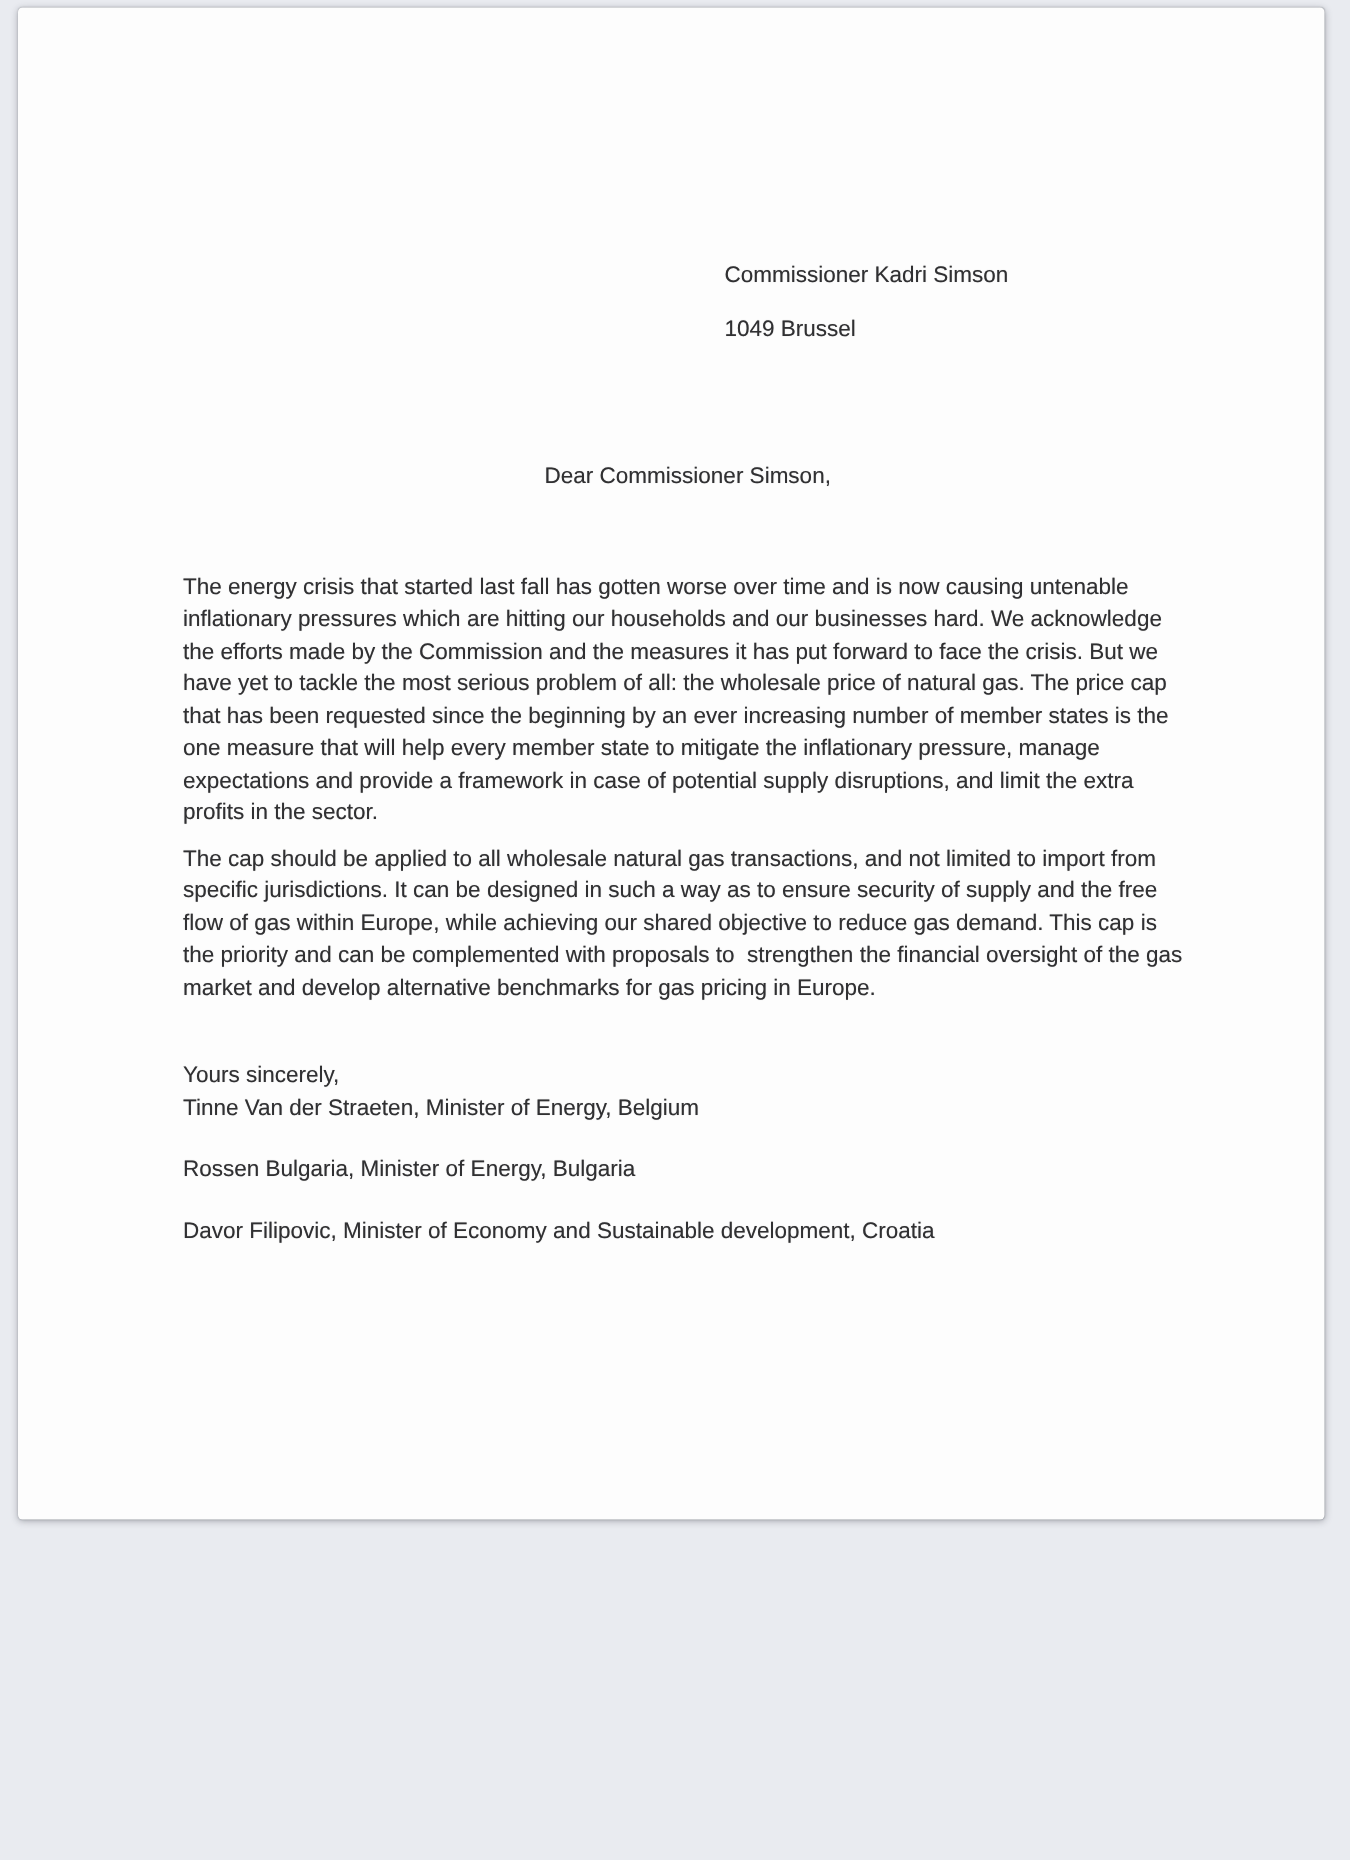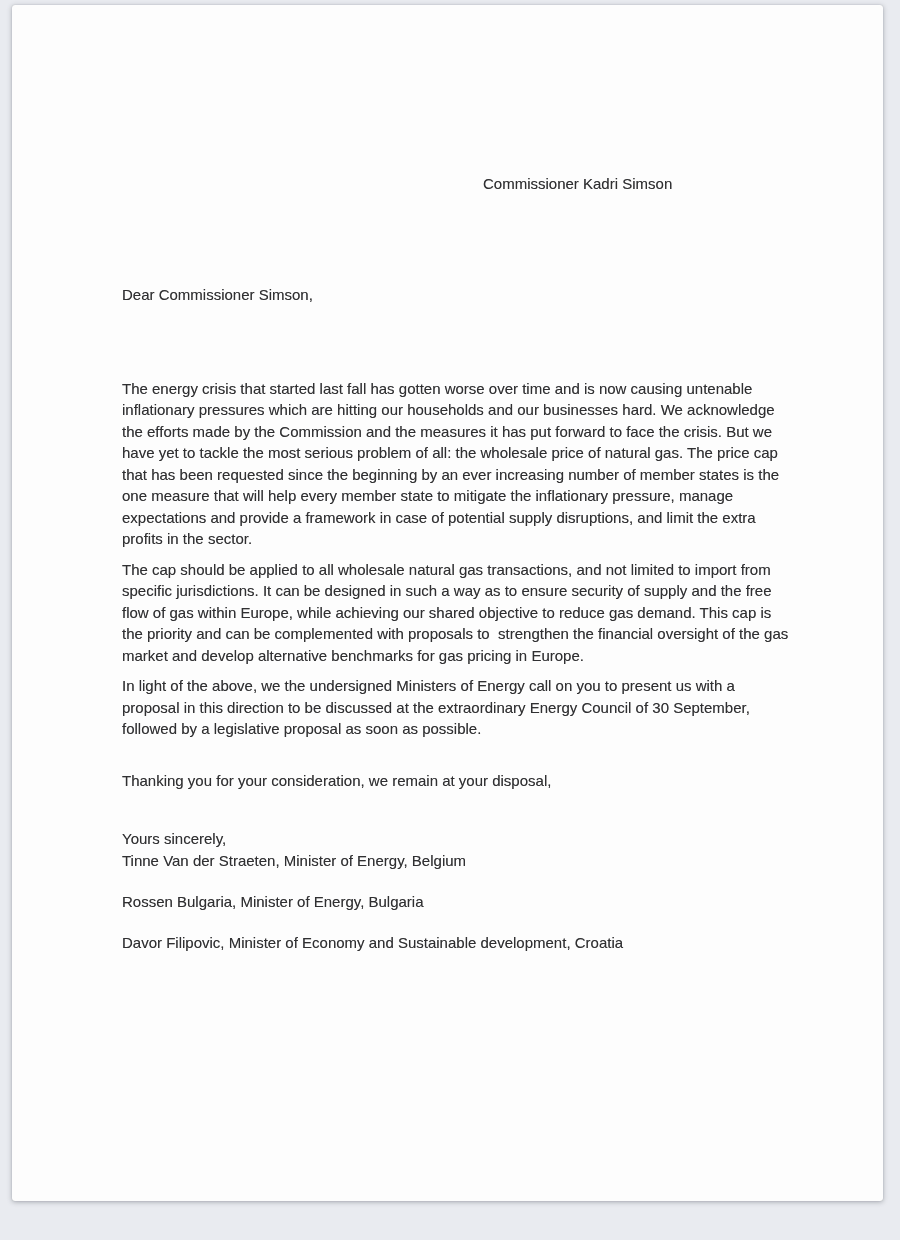--- a/index.html
+++ b/index.html
@@ -5,66 +5,65 @@
   * { margin: 0; padding: 0; box-sizing: border-box; }
   html, body {
     width: 900px; height: 1240px;
     overflow: hidden;
     background: var(--background, #e9ebf0);
     font-family: "Liberation Sans", sans-serif;
   }
   .page {
     position: absolute;
     left: 12px; top: 5px;
-    width: 871px; height: 1196px;
+    width: 871px; height: 1008px;
     background: var(--paper, #fdfdfd);
     border-radius: 3px;
     box-shadow: 0 1px 5px rgba(55,58,68,0.38), 0 0 1px rgba(55,58,68,0.30);
   }
   .content {
     position: relative;
     height: 100%;
     padding: 0 88px 0 110px;
     color: var(--text, #303032);
     font-size: 15px;
     line-height: 21.5px;
     text-shadow: 0 0 0.5px rgba(48,48,50,0.45);
   }
   .address {
     margin-top: 167px;
     margin-left: 361px;
     line-height: 23px;
   }
   .address-gap { height: 13px; }
-  .salutation { margin-top: 76px; }
+  .salutation { margin-top: 76px; text-align: center; }
   .para { white-space: pre-wrap; margin-bottom: 9px; }
-  .para.first { margin-top: 72px; }
+  .para.first { margin-top: 52px; }
   .closing { margin-top: 30px; }
   .signoff { margin-top: 37px; }
   .signatories { }
   .signatories p { margin-bottom: 19.5px; }
 </style>
 </head>
 <body>
 
 <div class="page">
   <div class="content">
 
     <div class="address">
       <div>Commissioner Kadri Simson</div>
       <div class="address-gap"></div>
+      <div>1049 Brussel</div>
     </div>
 
     <p class="salutation">Dear Commissioner Simson,</p>
 
     <p class="para first">The energy crisis that started last fall has gotten worse over time and is now causing untenable inflationary pressures which are hitting our households and our businesses hard. We acknowledge the efforts made by the Commission and the measures it has put forward to face the crisis. But we have yet to tackle the most serious problem of all: the wholesale price of natural gas. The price cap that has been requested since the beginning by an ever increasing number of member states is the one measure that will help every member state to mitigate the inflationary pressure, manage expectations and provide a framework in case of potential supply disruptions, and limit the extra profits in the sector.</p>
     <p class="para">The cap should be applied to all wholesale natural gas transactions, and not limited to import from specific jurisdictions. It can be designed in such a way as to ensure security of supply and the free flow of gas within Europe, while achieving our shared objective to reduce gas demand. This cap is the priority and can be complemented with proposals to  strengthen the financial oversight of the gas market and develop alternative benchmarks for gas pricing in Europe.</p>
-    <p class="para">In light of the above, we the undersigned Ministers of Energy call on you to present us with a proposal in this direction to be discussed at the extraordinary Energy Council of 30 September, followed by a legislative proposal as soon as possible.</p>
 
-    <p class="closing">Thanking you for your consideration, we remain at your disposal,</p>
 
     <p class="signoff">Yours sincerely,</p>
 
     <div class="signatories">
       <p>Tinne Van der Straeten, Minister of Energy, Belgium</p>
       <p>Rossen Bulgaria, Minister of Energy, Bulgaria</p>
       <p>Davor Filipovic, Minister of Economy and Sustainable development, Croatia</p>
     </div>
 
   </div>

